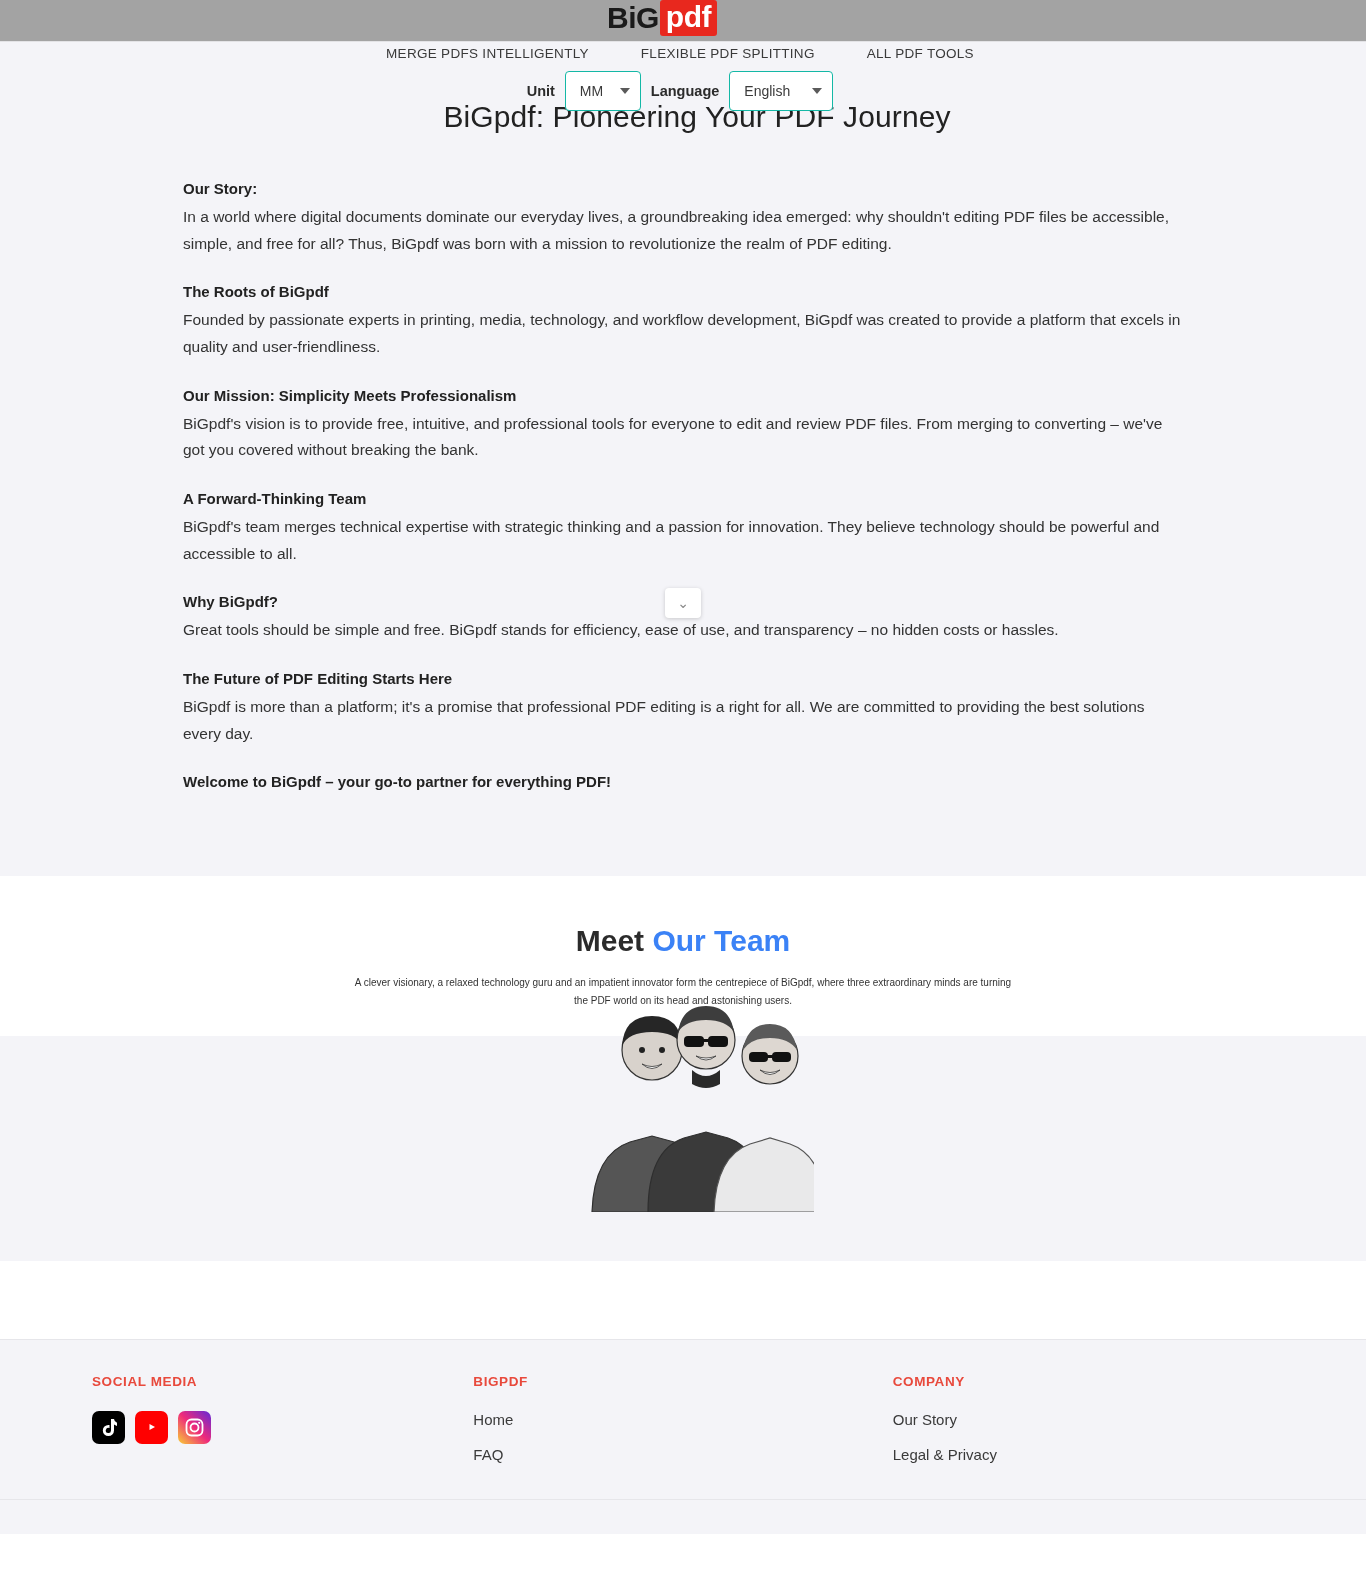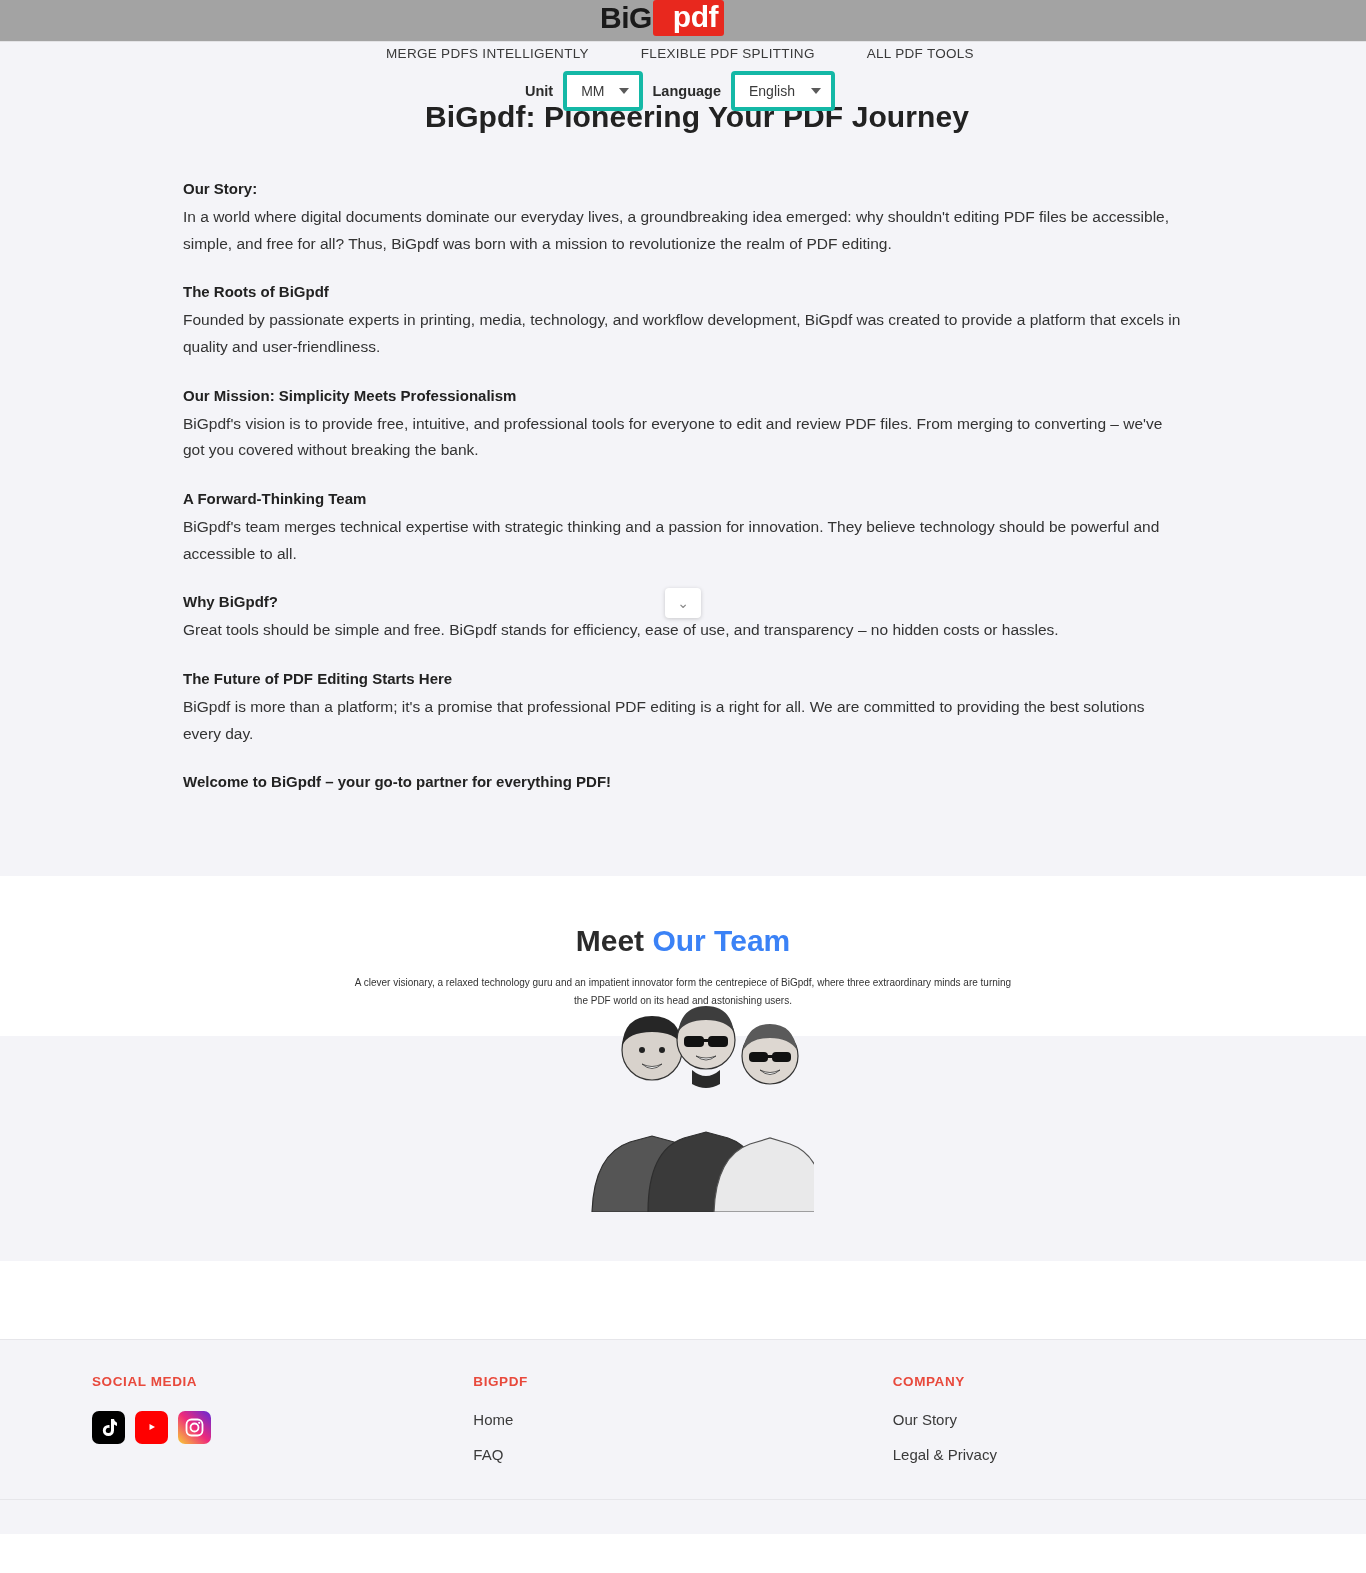--- a/index.html
+++ b/index.html
@@ -36,21 +36,21 @@
     font-size: 30px;
     font-weight: bold;
     letter-spacing: -0.5px;
     margin-right: 36px;
     user-select: none;
   }
   .logo-big { color: #1a1a1a; }
   .logo-pdf {
     background: #e8281e;
     color: #ffffff;
-    padding: 0 6px 2px 20px;
+    padding: 0 6px 2px 6px;
     margin-left: 1px;
     border-radius: 3px;
     position: relative;
   }
   .nav {
     display: flex;
     align-items: center;
     gap: 4px;
     flex: 1;
   }
@@ -67,21 +67,21 @@
     align-items: center;
     gap: 10px;
     justify-content: center;
   }
   .hdr-label {
     font-size: 14.5px;
     font-weight: bold;
     color: #2b2b2b;
   }
   .select-box {
-    border: 4px solid #14b8a6;
+    border: 1px solid #14b8a6;
     border-radius: 4px;
     height: 40px;
     min-width: 76px;
     display: flex;
     align-items: center;
     justify-content: space-between;
     padding: 0 10px 0 14px;
     font-size: 14px;
     color: #3a3a3a;
     background: #fff;
@@ -99,21 +99,21 @@
 
   
   .story {
     background: #f4f4f8;
     padding: 44px 0 60px 0;
     position: relative;
   }
   .story h1 {
     text-align: center;
     font-size: 30px;
-    font-weight: bold;
+    font-weight: normal;
     color: #222;
     margin: 14px 0 46px 0;
     letter-spacing: 0.1px;
     padding-left: 28px;
   }
   .story-body {
     max-width: 1040px;
     margin: 0 auto;
     padding: 0 20px;
   }

